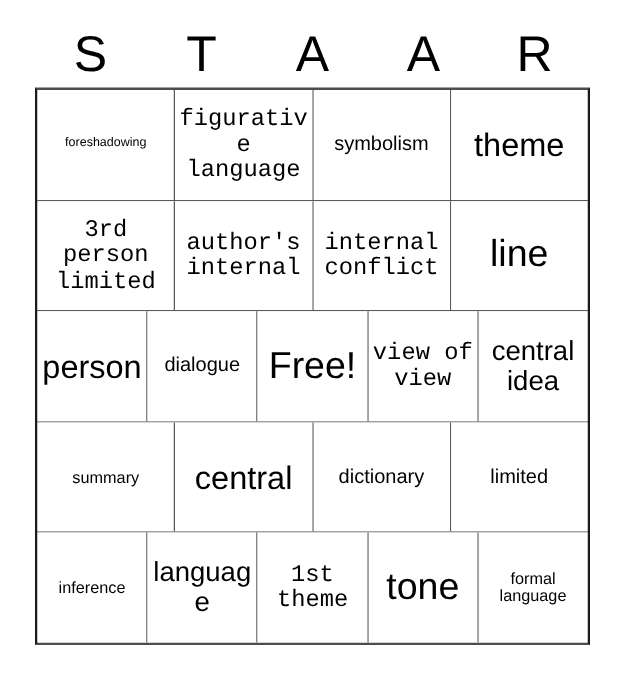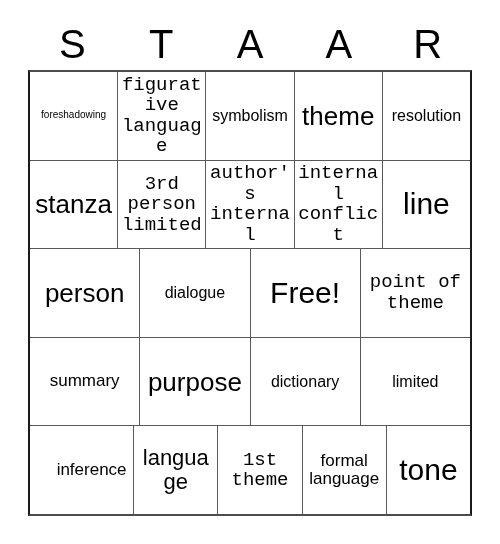--- a/index.html
+++ b/index.html
@@ -64,21 +64,20 @@
     background: #ffffff;
   }
   .bingo-row {
     flex: 1 1 0;
     display: flex;
     flex-direction: row;
     border-bottom: 1px solid #595959;
   }
   .bingo-row:last-child {
     border-bottom: none;
-    padding-left: 20px;
   }
   .bingo-cell {
     flex: 1 1 0;
     box-sizing: border-box;
     border-right: 1px solid #595959;
     display: flex;
     align-items: center;
     justify-content: center;
     text-align: center;
     padding: 2px 3px;
@@ -91,21 +90,21 @@
   .cell-text {
     display: block;
     width: 100%;
     line-height: 1.08;
     color: #000000;
     word-wrap: break-word;
   }
 
   
   .fs-xxs .cell-text { font-size: 10px; }
-  .fs-xs  .cell-text { font-size: 17px; }
+  .fs-xs  .cell-text { font-size: 13px; }
   .fs-sm  .cell-text { font-size: 16px; }
   .fs-md  .cell-text { font-size: 19px; font-family: Liberation Mono, monospace; }
   .fs-lg  .cell-text { font-size: 22px; }
   .fs-xl  .cell-text { font-size: 26px; }
   .fs-xxl .cell-text { font-size: 30px; }
 </style>
 </head>
 <body>
 
 <div id="bingo-card">
@@ -125,28 +124,22 @@
         </div>
         <div class="bingo-cell fs-md">
           <span class="cell-text">figurative language</span>
         </div>
         <div class="bingo-cell fs-sm">
           <span class="cell-text">symbolism</span>
         </div>
         <div class="bingo-cell fs-xl">
           <span class="cell-text">theme</span>
         </div>
-        <div class="bingo-cell fs-sm">
-          <span class="cell-text">resolution</span>
-        </div>
-      </div>
-      <div class="bingo-row">
-        <div class="bingo-cell fs-xl">
-          <span class="cell-text">stanza</span>
-        </div>
+      </div>
+      <div class="bingo-row">
         <div class="bingo-cell fs-md">
           <span class="cell-text">3rd person limited</span>
         </div>
         <div class="bingo-cell fs-md">
           <span class="cell-text">author's internal</span>
         </div>
         <div class="bingo-cell fs-md">
           <span class="cell-text">internal conflict</span>
         </div>
         <div class="bingo-cell fs-xxl">
@@ -157,49 +150,52 @@
         <div class="bingo-cell fs-xl">
           <span class="cell-text">person</span>
         </div>
         <div class="bingo-cell fs-sm">
           <span class="cell-text">dialogue</span>
         </div>
         <div class="bingo-cell fs-xxl">
           <span class="cell-text">Free!</span>
         </div>
         <div class="bingo-cell fs-md">
-          <span class="cell-text">point of theme</span>
+          <span class="cell-text">view of view</span>
+        </div>
+        <div class="bingo-cell fs-lg">
+          <span class="cell-text">central idea</span>
         </div>
       </div>
       <div class="bingo-row">
         <div class="bingo-cell fs-xs">
           <span class="cell-text">summary</span>
         </div>
         <div class="bingo-cell fs-xl">
-          <span class="cell-text">purpose</span>
+          <span class="cell-text">central</span>
         </div>
         <div class="bingo-cell fs-sm">
           <span class="cell-text">dictionary</span>
         </div>
         <div class="bingo-cell fs-sm">
           <span class="cell-text">limited</span>
         </div>
       </div>
       <div class="bingo-row">
         <div class="bingo-cell fs-xs">
           <span class="cell-text">inference</span>
         </div>
         <div class="bingo-cell fs-lg">
           <span class="cell-text">language</span>
         </div>
         <div class="bingo-cell fs-md">
           <span class="cell-text">1st theme</span>
         </div>
+        <div class="bingo-cell fs-xxl">
+          <span class="cell-text">tone</span>
+        </div>
         <div class="bingo-cell fs-xs">
           <span class="cell-text">formal language</span>
         </div>
-        <div class="bingo-cell fs-xxl">
-          <span class="cell-text">tone</span>
-        </div>
       </div>
     </div>
 
 </div>
 
 </body></html>

